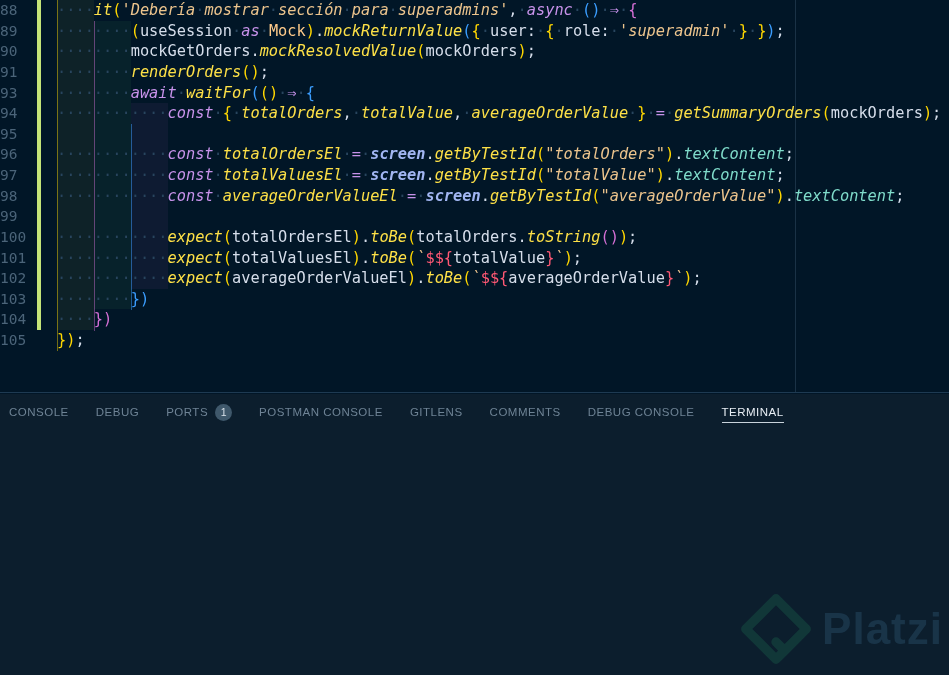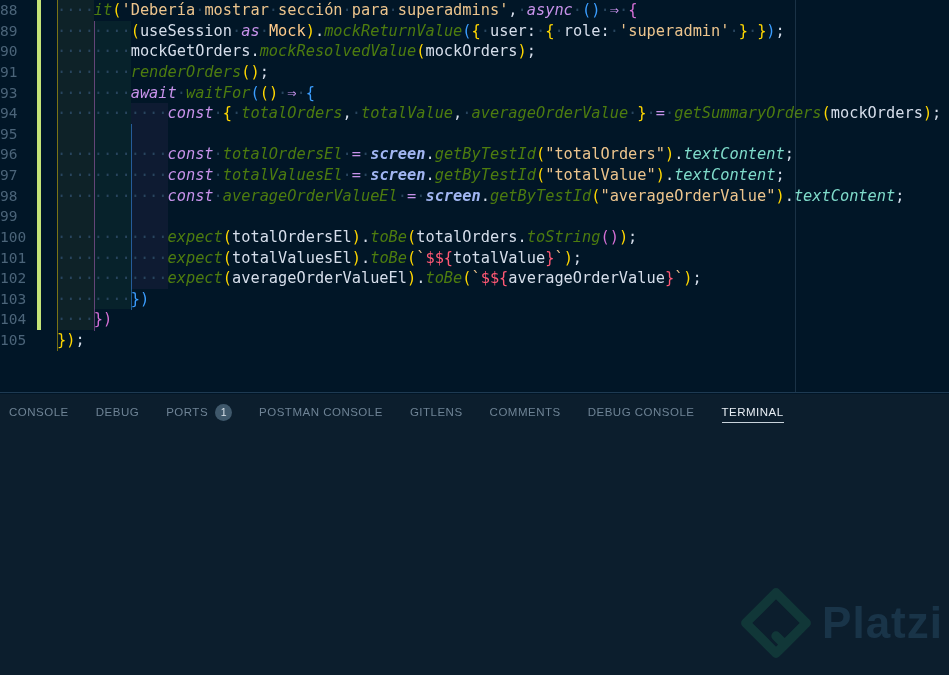--- a/index.html
+++ b/index.html
@@ -17,23 +17,23 @@
   .lnum {
     position:absolute; left:0; top:0; width:31px; text-align:left;
     color:#4b6479; font-size:14.5px;
   }
   .gitbar { position:absolute; left:37px; top:0; width:3.5px; height:100%; background:#c5e478; }
   .codetext { position:absolute; left:57px; top:0; white-space:pre; }
   .tint { position:absolute; top:0; height:100%; }
   .guide { position:absolute; width:1px; z-index:1; }
   .ruler { position:absolute; top:0; width:1px; height:392px; background:rgba(95,126,151,0.28); }
   
-  .fn  { color:#4d7c0f; font-style:italic; }
+  .fn  { color:#fde047; font-style:italic; }
   .kw  { color:#c792ea; font-style:italic; }
-  .str { color:#ecc48d; }
+  .str { color:#ecc48d;font-style:italic; }
   .cls { color:#ffcb8b; }
   .var { color:#d6deeb; }
   .prop{ color:#7fdbca; font-style:italic; }
   .op  { color:#c792ea; }
   .pun { color:#d6deeb; }
   .b1  { color:#ffd700; }
   .b2  { color:#d670d6; }
   .b3  { color:#3b9eff; }
   .red { color:#ff5874; }
   .ws  { color:#28455e; }
@@ -49,21 +49,21 @@
     font-family:"Liberation Sans", sans-serif; font-size:11.5px; letter-spacing:.5px;
   }
   .tab { color:#6e8395; display:flex; align-items:center; gap:7px; cursor:pointer; padding:4px 0; }
   .tab.active { color:#e8eef4; border-bottom:1px solid #c9d3db; }
   .tab-badge {
     width:17px; height:17px; border-radius:50%; background:#3f586b; color:#d7e0e8;
     font-size:10.5px; display:flex; align-items:center; justify-content:center; letter-spacing:0;
   }
   
   .watermark {
-    position:absolute; right:6px; bottom:16px; display:flex; align-items:center; gap:10px;
+    position:absolute; right:6px; bottom:10px; display:flex; align-items:center; gap:10px;
     pointer-events:none;
   }
   .wm-text {
     font-family:"Liberation Sans", sans-serif; font-size:44px; font-weight:bold;
     color:rgba(47,90,118,0.38); letter-spacing:1px;
   }
 </style>
 </head>
 <body>
 

